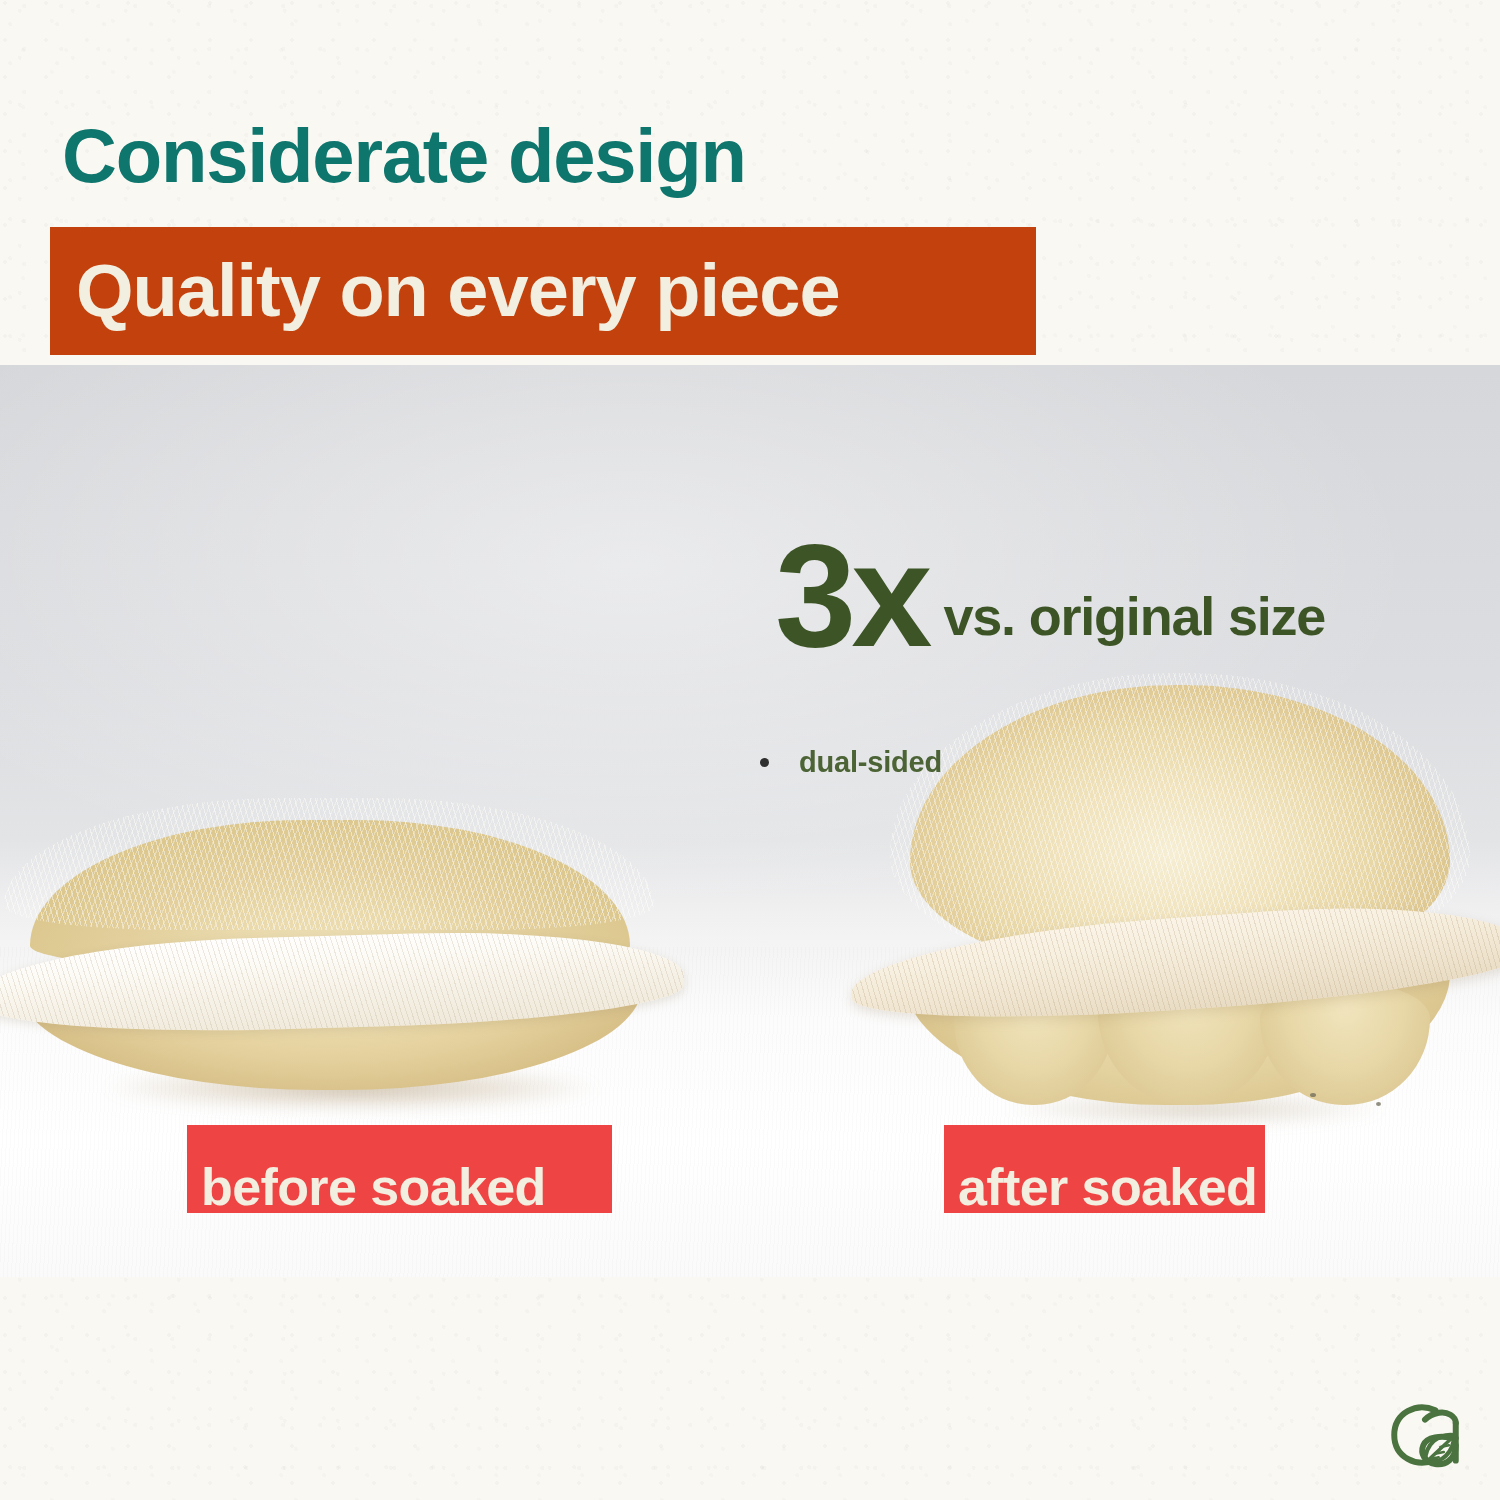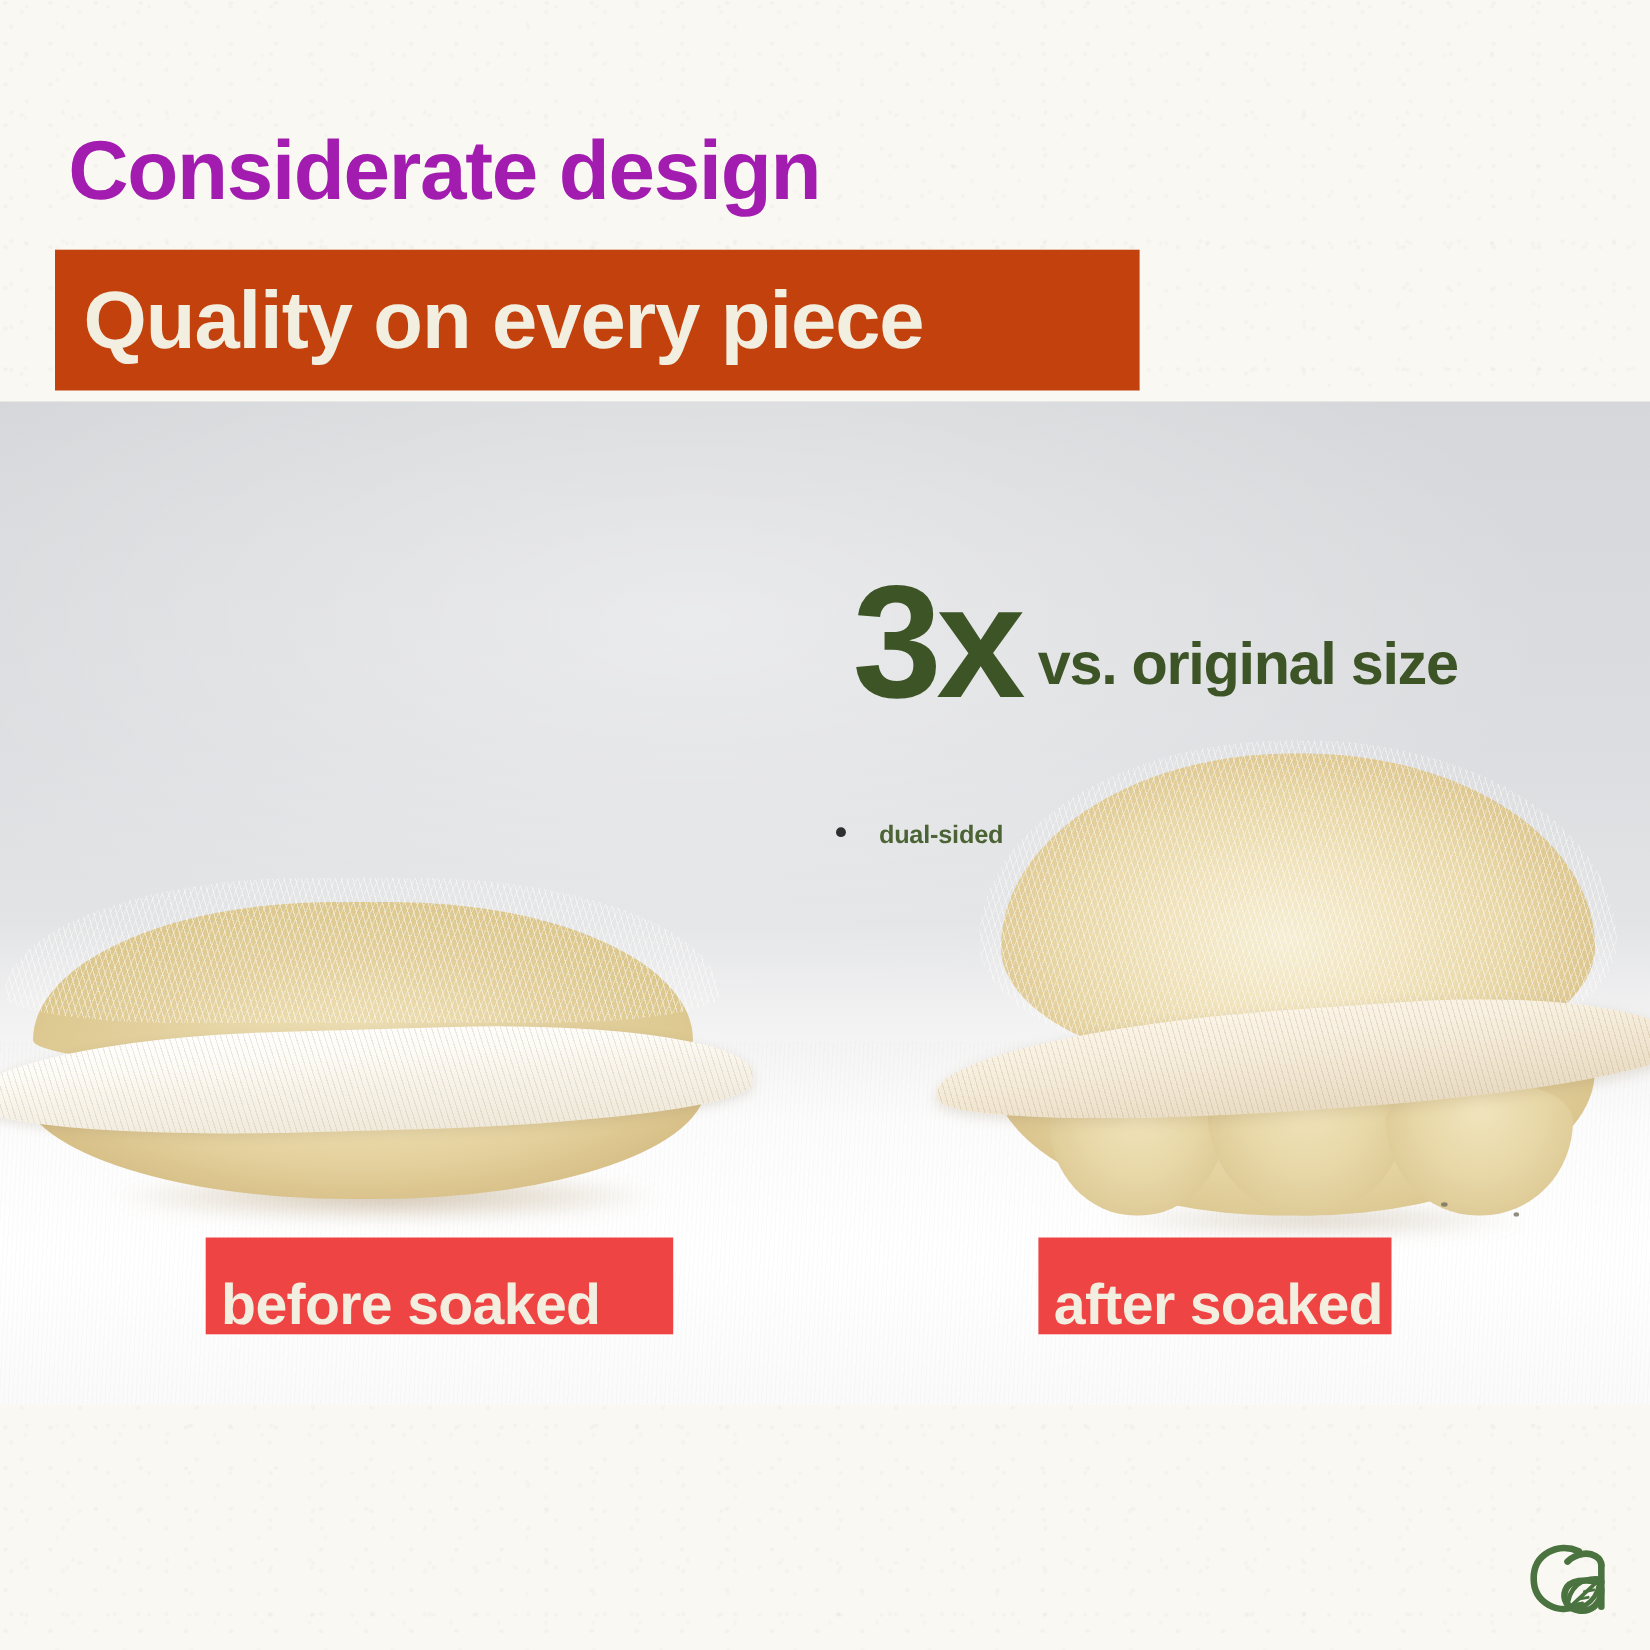--- a/index.html
+++ b/index.html
@@ -25,21 +25,21 @@
       radial-gradient(circle at 22% 62%, rgba(0,0,0,.018) 0 2px, transparent 2px),
       radial-gradient(circle at 54% 88%, rgba(0,0,0,.016) 0 2px, transparent 2px);
     background-size:41px 37px,53px 47px,37px 43px,61px 51px,47px 39px,43px 57px;
     pointer-events:none;
   }
 
   
   #heading-main{
     position:absolute;left:62px;top:118px;
     font-size:76px;font-weight:bold;
-    color:#a21caf;letter-spacing:-1.2px;
+    color:#0f766e;letter-spacing:-1.2px;
     line-height:1;white-space:nowrap;
   }
   #subheading-band{
     position:absolute;left:50px;top:227px;
     width:986px;height:128px;
     background:#c2410c;
     display:flex;align-items:center;
   }
   #subheading-text{
     color:#f3efe0;
@@ -163,21 +163,21 @@
   #lobe-3{left:358px;width:170px;height:122px;}
   #after-shadow{
     position:absolute;left:60px;top:400px;width:510px;height:48px;
     background:radial-gradient(ellipse 50% 50% at 50% 50%, rgba(150,125,85,.30) 0%, rgba(255,255,255,0) 76%);
     filter:blur(7px);
   }
   .speck{position:absolute;background:#6d6a58;border-radius:50%;opacity:.75;}
 
   
   #callout-3x{
-    position:absolute;left:775px;top:524px;
+    position:absolute;left:775px;top:536px;
     display:flex;align-items:flex-end;
   }
   #multiplier{
     font-size:146px;font-weight:bold;color:#3d5526;
     line-height:.82;letter-spacing:-5px;
   }
   #multiplier-caption{
     font-size:54px;font-weight:bold;color:#3d5526;
     letter-spacing:-1.2px;line-height:1;
     margin-left:16px;padding-bottom:13px;white-space:nowrap;
@@ -191,21 +191,21 @@
   #feature-list li{
     display:flex;align-items:baseline;
     margin-bottom:8px;
   }
   .bullet-dot{
     width:9px;height:9px;border-radius:50%;
     background:#2f2f2f;flex:0 0 auto;
     margin-right:30px;transform:translateY(-5px);
   }
   .feature-label{
-    font-size:23px;font-weight:bold;color:#4c6435;
+    font-size:29px;font-weight:bold;color:#4c6435;
     letter-spacing:-.2px;line-height:1.18;white-space:nowrap;
   }
 
   
   .state-band{
     position:absolute;background:#ef4444;
     display:flex;align-items:flex-end;
   }
   .state-band span{
     color:#f3efe0;font-size:52px;font-weight:bold;

